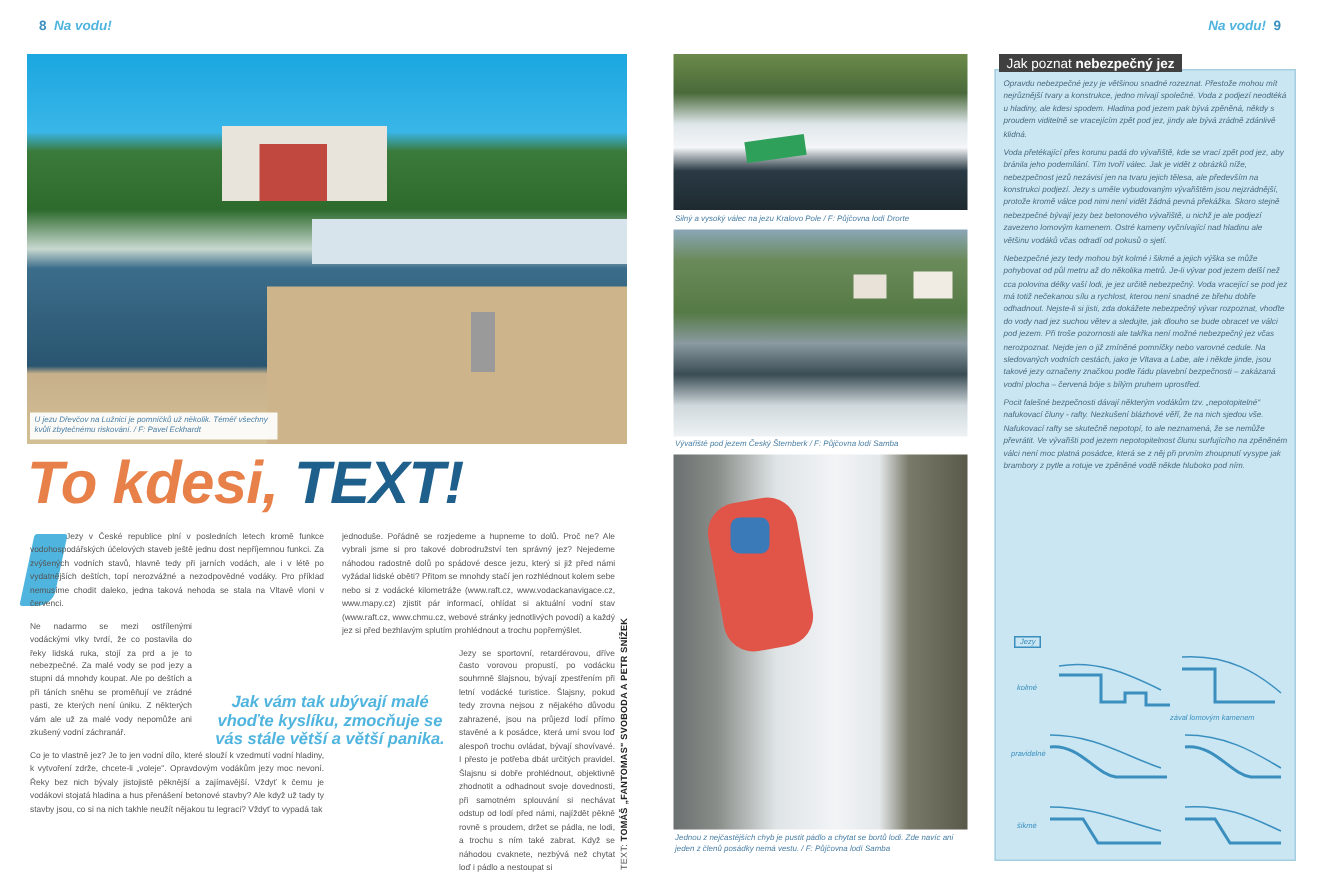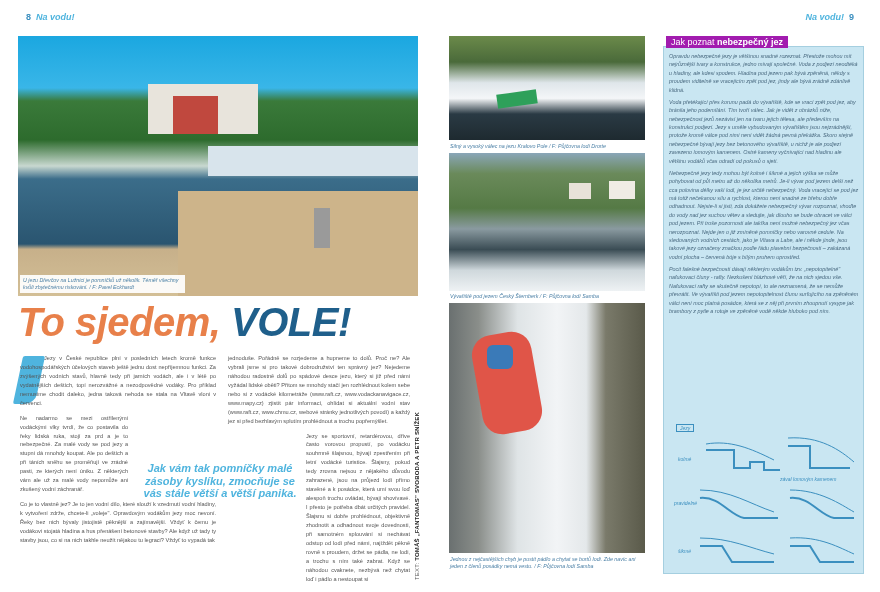--- a/index.html
+++ b/index.html
@@ -15,52 +15,52 @@
 .title{position:absolute;left:18px;top:300px;font-size:40px;font-weight:bold;font-style:italic;letter-spacing:-.5px}
 .title .o{color:#e8804a}
 .title .b{color:#1f5f8b}
 .txt{position:absolute;font-size:5.6px;line-height:1.6;color:#555;text-align:justify}
 .txt p{margin-bottom:6px}
 .dropcap{position:absolute;left:18px;top:356px;width:22px;height:48px;background:#4fb4de;transform:skewX(-12deg);border-radius:2px 2px 10px 2px}
 .pull{position:absolute;left:140px;top:462px;width:160px;font-size:11px;font-weight:bold;font-style:italic;color:#4fb4de;text-align:center;line-height:1.15}
 .vert{position:absolute;left:414px;top:400px;width:10px;height:180px;writing-mode:vertical-rl;transform:rotate(180deg);font-size:6px;color:#555;letter-spacing:.2px}
 .vert b{color:#222}
 .box{position:absolute;left:663px;top:46px;width:201px;height:528px;background:#c9e6f2;border:1px solid #a5cfe0}
-.boxhead{position:absolute;left:666px;top:36px;background:#a21caf;color:#fff;font-size:9px;padding:1px 5px}
+.boxhead{position:absolute;left:666px;top:36px;background:#404040;color:#fff;font-size:9px;padding:1px 5px}
 .boxtxt{position:absolute;left:669px;top:52px;width:190px;font-size:5.4px;line-height:1.55;font-style:italic;color:#4a6a80}
 .boxtxt p{margin-bottom:4px}
 .diagrams{position:absolute;left:670px;top:420px;width:188px;height:150px}
 .dlabel{position:absolute;font-size:5px;color:#3b8fbf;font-style:italic}
 </style>
 </head>
 <body>
 
 <div class="page pl">
   <div class="folio" style="left:26px"><b>8</b><span>Na vodu!</span></div>
 
   <div class="photo" style="left:18px;top:36px;width:400px;height:260px;background:linear-gradient(180deg,#1ba7e0 0%,#39b6e8 20%,#3a7a3a 25%,#2d6b2d 40%,#c8d8d0 50%,#3b6d8a 55%,#2a5570 80%,#c7b08a 82%,#d3bf96 100%)">
     <div style="position:absolute;left:130px;top:48px;width:110px;height:50px;background:#e8e4dc"></div>
     <div style="position:absolute;left:155px;top:60px;width:45px;height:38px;background:#c0483e"></div>
     <div style="position:absolute;left:190px;top:110px;width:210px;height:30px;background:#d8e4ec"></div>
     <div style="position:absolute;left:160px;top:155px;width:240px;height:105px;background:#cdb48a"></div>
     <div style="position:absolute;left:296px;top:172px;width:16px;height:40px;background:#9a9a9a"></div>
   </div>
   <div class="cap" style="left:20px;top:275px;width:165px;background:rgba(255,255,255,.92);padding:2px 3px">U jezu Dřevčov na Lužnici je pomníčků už několik. Téměř všechny kvůli zbytečnému riskování. / F: Pavel Eckhardt</div>
 
-  <div class="title"><span class="o">To sjedem, </span><span class="b">VOLE!</span></div>
+  <div class="title"><span class="o">To kdesi, </span><span class="b">TEXT!</span></div>
 
   <div class="dropcap"></div>
 
   <div class="txt" style="left:20px;top:354px;width:196px">
     <p style="text-indent:24px">Jezy v České republice plní v posledních letech kromě funkce vodohospodářských účelových staveb ještě jednu dost nepříjemnou funkci. Za zvýšených vodních stavů, hlavně tedy při jarních vodách, ale i v létě po vydatnějších deštích, topí nerozvážné a nezodpovědné vodáky. Pro příklad nemusíme chodit daleko, jedna taková nehoda se stala na Vltavě vloni v červenci.</p>
     <p style="width:108px">Ne nadarmo se mezi ostřílenými vodáckými vlky tvrdí, že co postavila do řeky lidská ruka, stojí za prd a je to nebezpečné. Za malé vody se pod jezy a stupni dá mnohdy koupat. Ale po deštích a při táních sněhu se proměňují ve zrádné pasti, ze kterých není úniku. Z některých vám ale už za malé vody nepomůže ani zkušený vodní záchranář.</p>
     <p>Co je to vlastně jez? Je to jen vodní dílo, které slouží k vzedmutí vodní hladiny, k vytvoření zdrže, chcete-li „voleje". Opravdovým vodákům jezy moc nevoní. Řeky bez nich bývaly jistojistě pěknější a zajímavější. Vždyť k čemu je vodákovi stojatá hladina a hus přenášení betonové stavby? Ale když už tady ty stavby jsou, co si na nich takhle neužít nějakou tu legraci? Vždyť to vypadá tak</p>
   </div>
 
-  <div class="pull">Jak vám tak pomníčky malé zásoby kyslíku, zmocňuje se vás stále větší a větší panika.</div>
+  <div class="pull">Jak vám tak ubývají malé vhoďte kyslíku, zmocňuje se vás stále větší a větší panika.</div>
 
   <div class="txt" style="left:228px;top:354px;width:182px">
     <p>jednoduše. Pořádně se rozjedeme a hupneme to dolů. Proč ne? Ale vybrali jsme si pro takové dobrodružství ten správný jez? Nejedeme náhodou radostně dolů po spádové desce jezu, který si již před námi vyžádal lidské oběti? Přitom se mnohdy stačí jen rozhlédnout kolem sebe nebo si z vodácké kilometráže (www.raft.cz, www.vodackanavigace.cz, www.mapy.cz) zjistit pár informací, ohlídat si aktuální vodní stav (www.raft.cz, www.chmu.cz, webové stránky jednotlivých povodí) a každý jez si před bezhlavým splutím prohlédnout a trochu popřemýšlet.</p>
     <p style="padding-left:78px">Jezy se sportovní, retardérovou, dříve často vorovou propustí, po vodácku souhrnně šlajsnou, bývají zpestřením při letní vodácké turistice. Šlajsny, pokud tedy zrovna nejsou z nějakého důvodu zahrazené, jsou na průjezd lodí přímo stavěné a k posádce, která umí svou loď alespoň trochu ovládat, bývají shovívavé. I přesto je potřeba dbát určitých pravidel. Šlajsnu si dobře prohlédnout, objektivně zhodnotit a odhadnout svoje dovednosti, při samotném splouvání si nechávat odstup od lodí před námi, najíždět pěkně rovně s proudem, držet se pádla, ne lodi, a trochu s ním také zabrat. Když se náhodou cvaknete, nezbývá než chytat loď i pádlo a nestoupat si</p>
   </div>
 
   <div class="vert"><span>TEXT: </span><b>TOMÁŠ „FANTOMAS" SVOBODA A PETR SNÍŽEK</b></div>
 </div>
 
 <div class="page pr">

